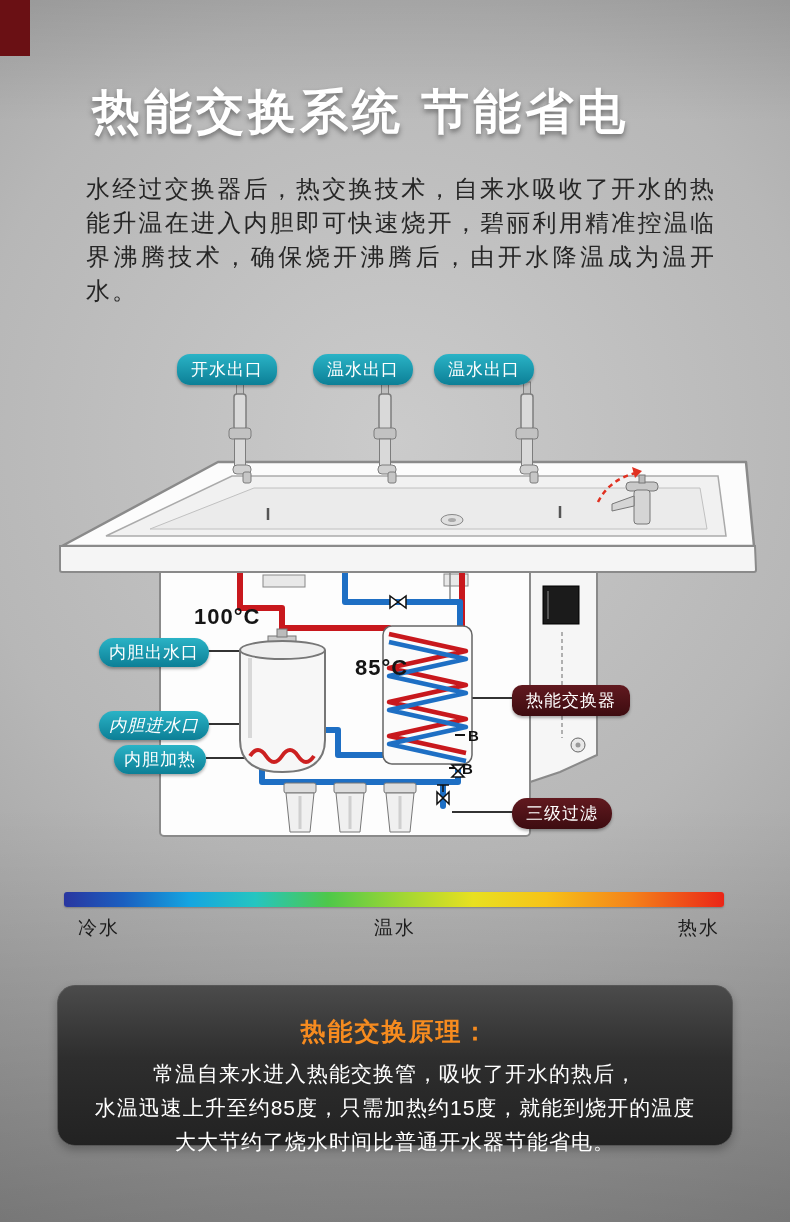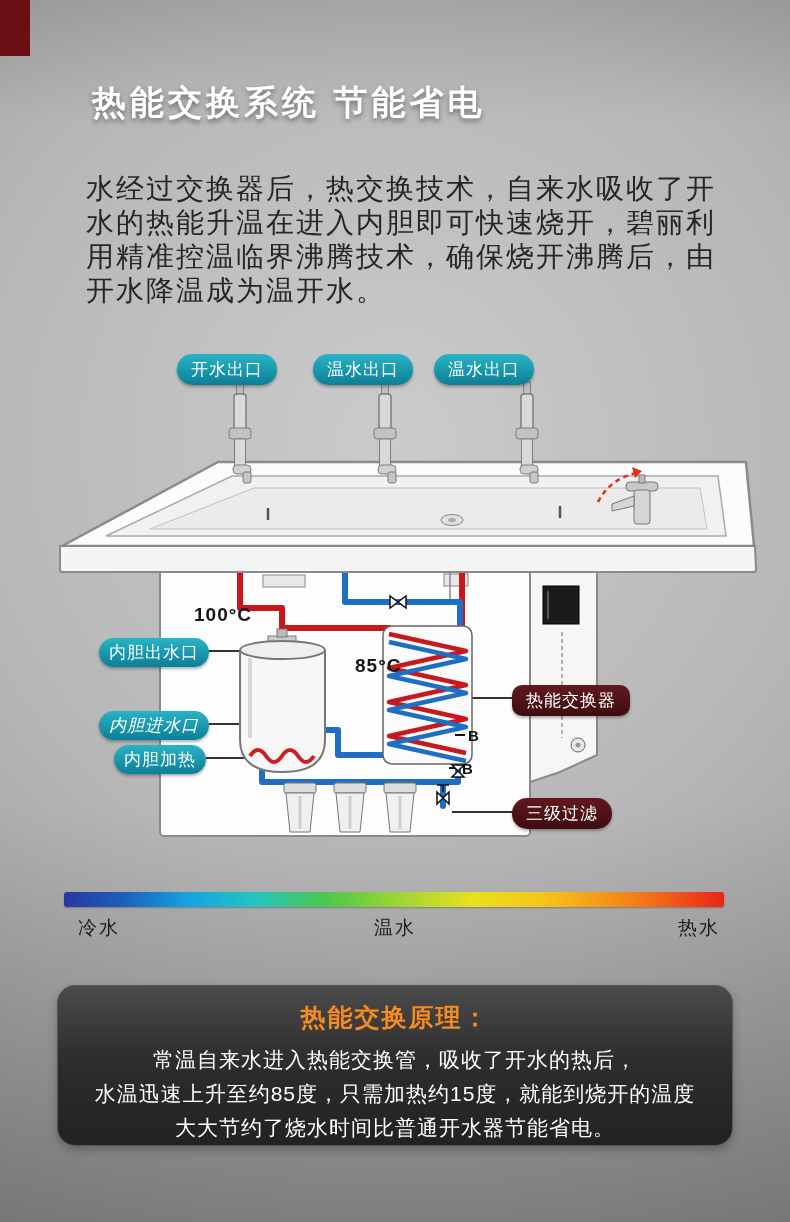--- a/index.html
+++ b/index.html
@@ -7,55 +7,55 @@
   .page{
     position:relative;width:790px;height:1222px;overflow:hidden;
     font-family:"Liberation Sans","DejaVu Sans",sans-serif;
     background:
       linear-gradient(180deg, rgba(0,0,0,.10) 0%, rgba(0,0,0,0) 10%, rgba(0,0,0,0) 66%, rgba(0,0,0,.18) 100%),
       radial-gradient(130% 85% at 50% 36%, #cbcbcb 0%, #b7b7b7 42%, #9b9b9b 74%, #828282 100%);
   }
   .corner-ribbon{position:absolute;left:0;top:0;width:30px;height:56px;background:#6a1014;}
   .page-title{
     position:absolute;left:92px;top:80px;width:640px;
-    font-size:34px;font-weight:bold;color:#ffffff;letter-spacing:4px;
+    font-size:48px;font-weight:bold;color:#ffffff;letter-spacing:4px;
     text-shadow:0 3px 5px rgba(40,40,40,.5);white-space:nowrap;
   }
   .intro{
     position:absolute;left:86px;top:172px;width:630px;
-    font-size:28px;line-height:34px;color:#262626;letter-spacing:2px;text-align:justify;
+    font-size:24px;line-height:34px;color:#262626;letter-spacing:2px;text-align:justify;
   }
   .diagram{position:absolute;left:0;top:340px;width:790px;height:548px;}
   .diagram svg{position:absolute;left:0;top:0;}
   .tlabel,.dlabel{
     position:absolute;color:#fff;font-size:17px;letter-spacing:1px;white-space:nowrap;
     padding:4px 14px;border-radius:15px;box-shadow:0 2px 3px rgba(0,0,0,.30);
   }
   .tlabel{background:linear-gradient(180deg,#2ab3c6 0%,#0c7f96 100%);}
   .dlabel{background:linear-gradient(180deg,#61191f 0%,#3d0c10 100%);}
   .tlabel.small{padding:3px 10px;}
   .temp{
-    position:absolute;font-size:19px;font-weight:bold;color:#151515;letter-spacing:1px;white-space:nowrap;
+    position:absolute;font-size:22px;font-weight:bold;color:#151515;letter-spacing:1px;white-space:nowrap;
   }
   .grad-bar{
     position:absolute;left:64px;top:892px;width:660px;height:15px;border-radius:3px;
     background:linear-gradient(90deg,#2936a0 0%,#1b5fc0 9%,#15a5e0 19%,#25c5c0 29%,#4ec84a 40%,#9fd634 51%,#e8e020 62%,#f6c318 73%,#f4821a 86%,#ea2517 100%);
     box-shadow:0 1px 2px rgba(0,0,0,.25);
   }
   .legend-label{position:absolute;top:915px;font-size:19px;color:#1c1c1c;letter-spacing:2px;}
   .legend-cold{left:78px;}
   .legend-warm{left:50%;transform:translateX(-50%);}
   .legend-hot{right:70px;}
   .principle{
     position:absolute;left:57px;top:985px;width:676px;height:161px;border-radius:18px;
     background:linear-gradient(180deg,#4b4b4b 0%,#2e2e2e 45%,#222222 100%);
     border:1px solid #565656;box-shadow:0 4px 8px rgba(0,0,0,.25);
   }
   .principle-title{
-    margin-top:15px;text-align:center;color:#f68b1f;font-size:25px;font-weight:bold;letter-spacing:2px;
+    margin-top:29px;text-align:center;color:#f68b1f;font-size:25px;font-weight:bold;letter-spacing:2px;
   }
   .principle-body{
     margin-top:9px;text-align:center;color:#ffffff;font-size:21px;line-height:34px;
     letter-spacing:1px;white-space:pre-line;
   }
 </style>
 </head>
 <body>
 
 <div class="page">
@@ -197,21 +197,21 @@
       <g>
         <path d="M598,162 Q610,138 640,132" fill="none" stroke="#e03020" stroke-width="2.5" stroke-dasharray="5,4"></path>
         <polygon points="642,131 632,127 635,138" fill="#e03020"></polygon>
         <rect x="626" y="142" width="32" height="9" rx="4" fill="#c9c9c9" stroke="#777"></rect>
         <rect x="639" y="135" width="6" height="8" fill="#bbbbbb" stroke="#777"></rect>
         <rect x="634" y="150" width="16" height="34" rx="3" fill="#d5d5d5" stroke="#777"></rect>
         <polygon points="634,156 612,164 612,171 634,166" fill="#d5d5d5" stroke="#777"></polygon>
       </g>
     </svg>
 
-    <div class="tlabel" style="left:177px;top:14px;">开水出口</div>
+    <div class="tlabel" style="left:177px;top:14px;border-radius:13px;">开水出口</div>
     <div class="tlabel" style="left:313px;top:14px;">温水出口</div>
     <div class="tlabel" style="left:434px;top:14px;">温水出口</div>
 
     <div class="temp" style="left:194px;top:264px;">100°C</div>
     <div class="temp" style="left:326px;top:315px;padding-left:29px;">85°C</div>
 
     <div class="tlabel small" style="left:99px;top:298px;">内胆出水口</div>
     <div class="tlabel small" style="left:99px;top:371px;font-style:italic;">内胆进水口</div>
     <div class="tlabel small" style="left:114px;top:405px;">内胆加热</div>
 

